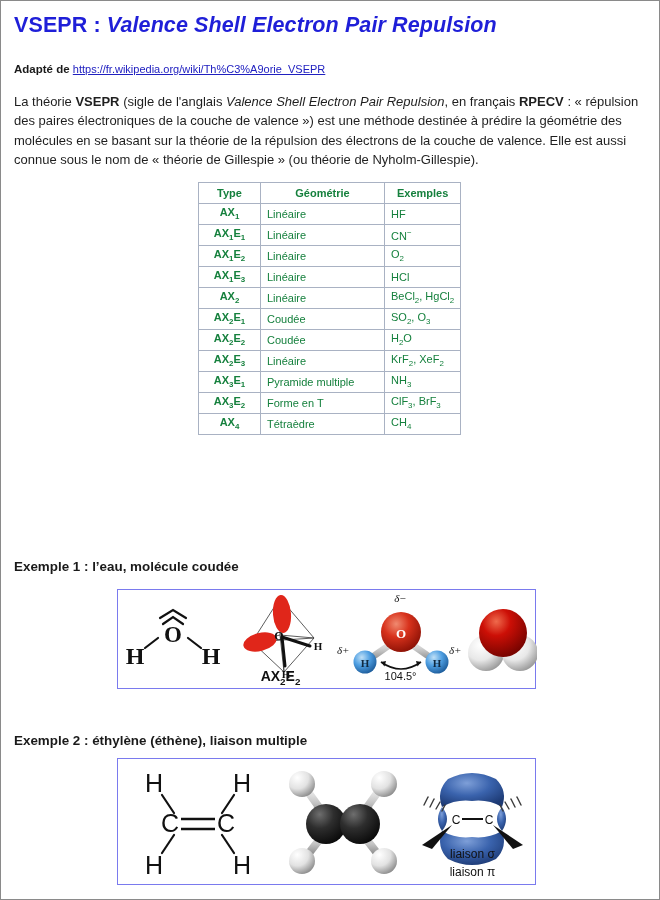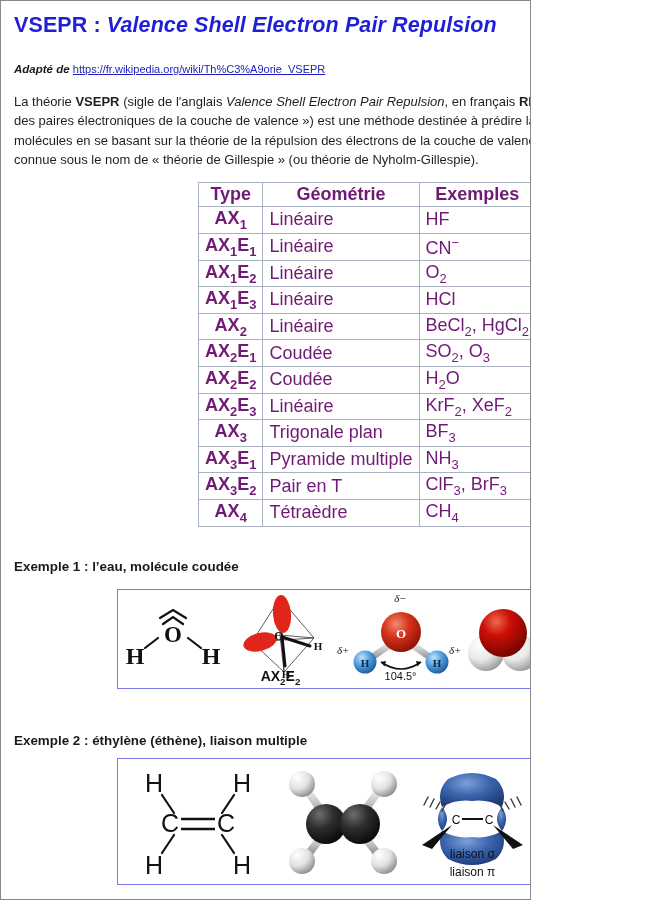--- a/index.html
+++ b/index.html
@@ -6,21 +6,21 @@
     margin: 0;
     padding: 0;
     background: #ffffff;
   }
   body {
     font-family: "Liberation Sans", sans-serif;
     color: #1a1a1a;
   }
   #page {
     position: relative;
-    width: 531px;
+    width: 660px;
     height: 900px;
     box-sizing: border-box;
     border: 1px solid #8a8a8a;
     background: #ffffff;
     overflow: hidden;
   }
 
   
   .title-block {
     position: absolute;
@@ -45,21 +45,20 @@
   .source-line {
     position: absolute;
     left: 13px;
     top: 61px;
     font-size: 11.5px;
     line-height: 15px;
     white-space: nowrap;
   }
   .source-label {
     font-weight: bold;
-    font-style: italic;
     color: #1a1a1a;
   }
   .source-url {
     color: #2020c0;
     text-decoration: underline;
     font-size: 11px;
   }
 
   .intro-par {
     position: absolute;
@@ -75,22 +74,22 @@
   .intro-par i { font-style: italic; }
 
   
   .vsepr-table-wrap {
     position: absolute;
     left: 197px;
     top: 181px;
   }
   table.vsepr {
     border-collapse: collapse;
-    font-size: 18px;
-    color: #701a75;
+    font-size: 11px;
+    color: #15803d;
     background: #fff;
     padding-left: 6px;
   }
   table.vsepr th, table.vsepr td {
     border: 1px solid #a9b2c3;
     padding: 1px 6px;
     height: 21px;
     box-sizing: border-box;
     vertical-align: middle;
     font-weight: normal;
@@ -223,32 +222,27 @@
             <td class="col-type">AX<sub>2</sub>E<sub>2</sub></td>
             <td class="col-geo">Coudée</td>
             <td class="col-ex">H<sub>2</sub>O</td>
           </tr>
           <tr>
             <td class="col-type">AX<sub>2</sub>E<sub>3</sub></td>
             <td class="col-geo">Linéaire</td>
             <td class="col-ex">KrF<sub>2</sub>, XeF<sub>2</sub></td>
           </tr>
           <tr>
-            <td class="col-type">AX<sub>3</sub></td>
-            <td class="col-geo">Trigonale plan</td>
-            <td class="col-ex">BF<sub>3</sub></td>
-          </tr>
-          <tr>
             <td class="col-type">AX<sub>3</sub>E<sub>1</sub></td>
             <td class="col-geo">Pyramide multiple</td>
             <td class="col-ex">NH<sub>3</sub></td>
           </tr>
           <tr>
             <td class="col-type">AX<sub>3</sub>E<sub>2</sub></td>
-            <td class="col-geo">Pair en T</td>
+            <td class="col-geo">Forme en T</td>
             <td class="col-ex">ClF<sub>3</sub>, BrF<sub>3</sub></td>
           </tr>
           <tr>
             <td class="col-type">AX<sub>4</sub></td>
             <td class="col-geo">Tétraèdre</td>
             <td class="col-ex">CH<sub>4</sub></td>
           </tr>
         </tbody>
     </table>
   </div>

